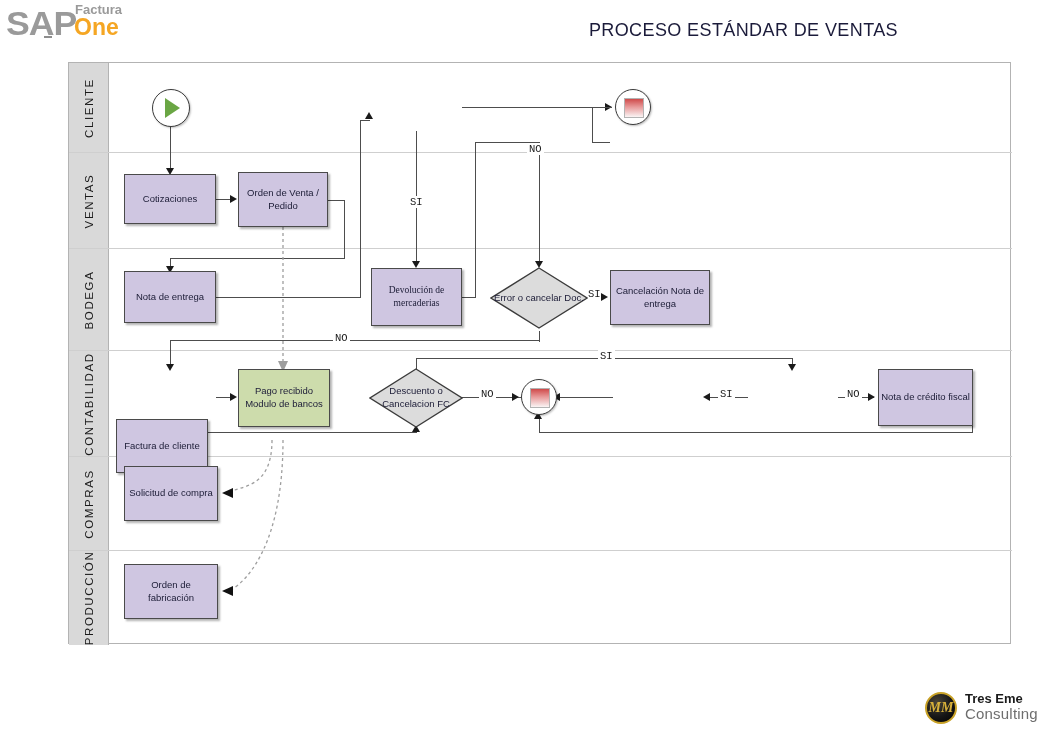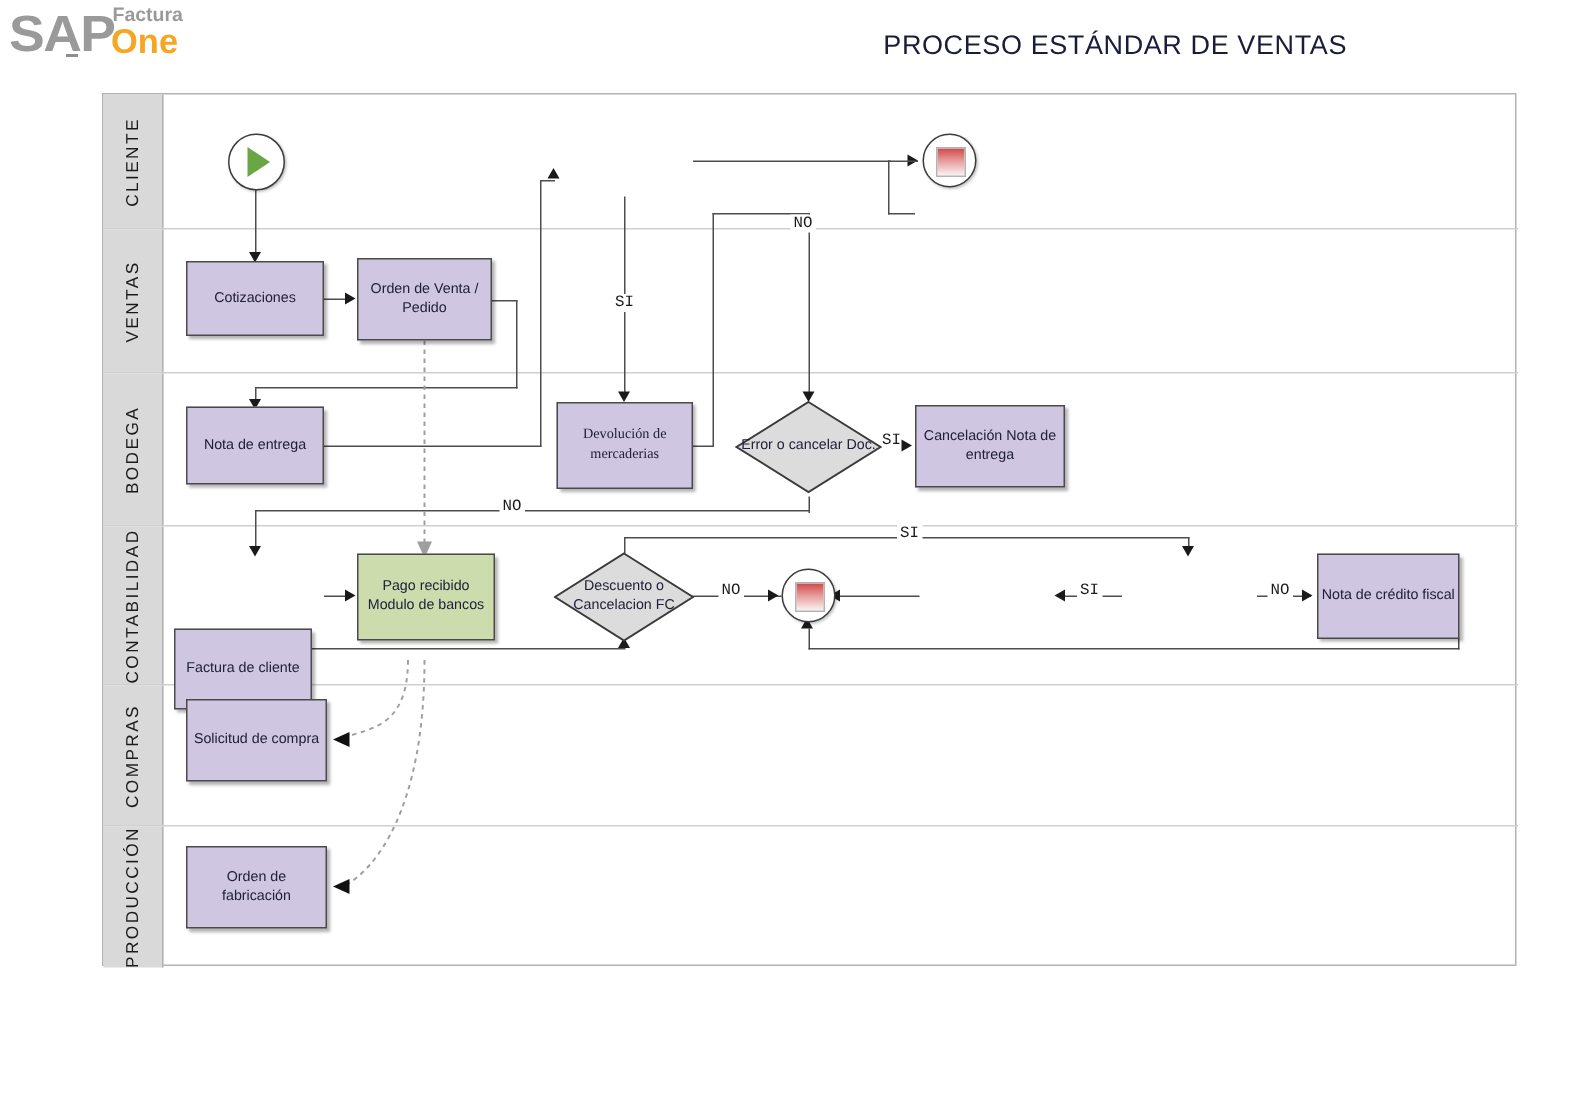--- a/index.html
+++ b/index.html
@@ -299,14 +299,20 @@
   </div>
 
   <div class="node task" style="left:124px;top:466px;width:94px;height:55px;">
     <span>Solicitud de compra</span>
   </div>
 
   <div class="node task" style="left:124px;top:564px;width:94px;height:55px;">
     <span>Orden de fabricación</span>
   </div>
 
+  <div class="logo-tres">
+    <div class="tres-badge"></div>
+    <div class="tres-mm">MM</div>
+    <div class="tres-name">Tres Eme</div>
+    <div class="tres-sub">Consulting</div>
+  </div>
 
 </div>
 
 </body></html>

